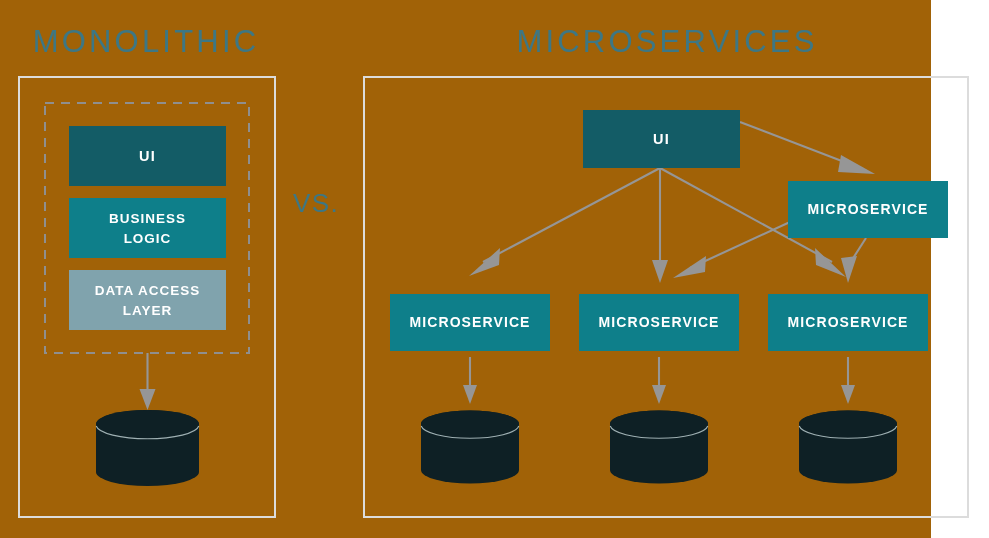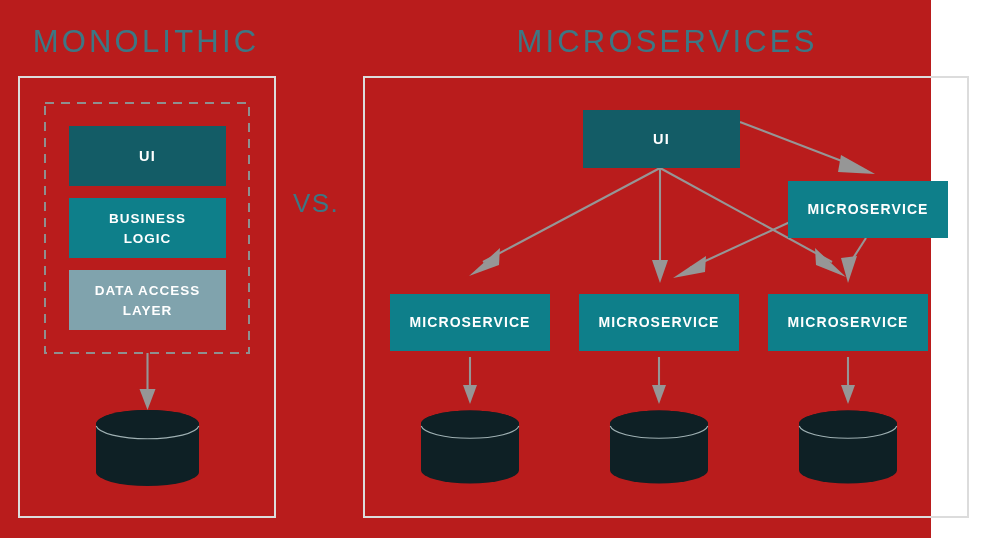--- a/index.html
+++ b/index.html
@@ -10,21 +10,21 @@
   body {
     width: 989px;
     height: 538px;
     font-family: "Liberation Sans", sans-serif;
     overflow: hidden;
   }
   #stage {
     position: relative;
     width: 931px;
     height: 538px;
-    background: #b91c1c;
+    background: #a16207;
   }
   svg.diagram {
     position: absolute;
     left: 0;
     top: 0;
     width: 989px;
     height: 538px;
   }
   .panel-title {
     fill: #3d7784;

